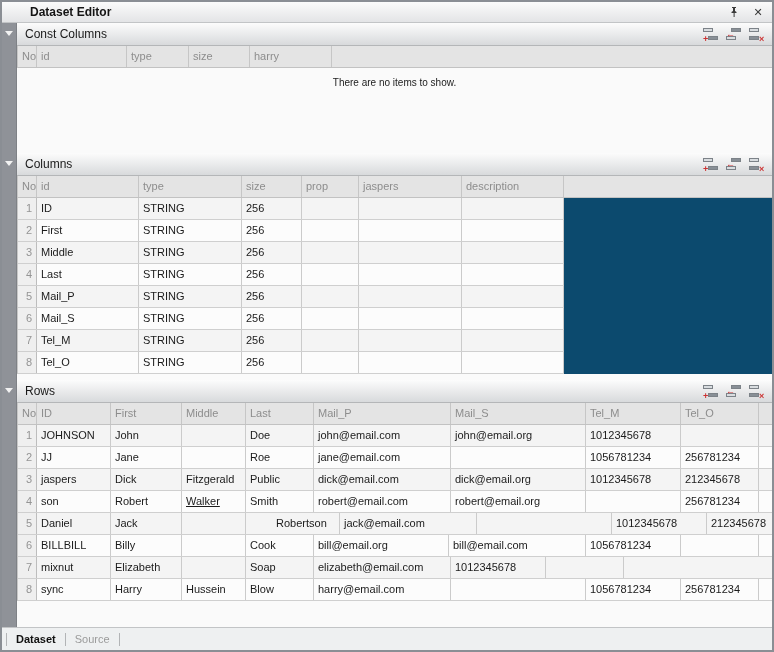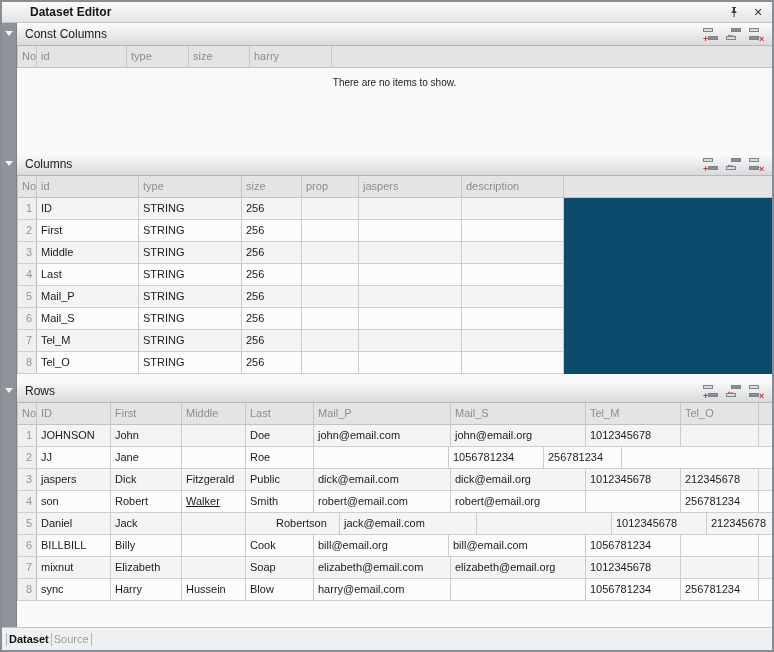--- a/index.html
+++ b/index.html
@@ -36,21 +36,21 @@
   .hfill{flex:1;border-right:none;}
   .dbody{width:fit-content;border-left:1px solid #c6c6c6;background:#fff;}
   .drow{display:flex;height:21px;line-height:20px;border-bottom:1px solid #cfcfcf;font-size:11px;color:#1b1b1b;}
   .drow:nth-child(odd){background:#f4f4f4;}
   .drow:nth-child(even){background:#fcfcfc;}
   .dcell{box-sizing:border-box;border-right:1px solid #cbcbcb;padding:0 3px 0 4px;overflow:hidden;white-space:nowrap;}
   .nocell{text-align:right;padding-right:4px;color:#949494;background:#efefef;border-right:1px solid #bdbdbd;}
   .sec-body{flex:1;background:#fafafa;}
   .empty-msg{padding-top:9px;text-align:center;font-size:10px;color:#1b1b1b;}
   
-  .footer{flex:0 0 22px;display:flex;align-items:center;gap:2px;padding:0 4px;
+  .footer{flex:0 0 22px;display:flex;align-items:center;gap:9px;padding:0 4px;
           background:#eef0f1;border-top:1px solid #c2c4c6;}
   .fsep{width:1px;height:13px;background:#b2b4b6;}
   .ftab{font-size:11px;cursor:pointer;}
   .ftab.active{color:#111;font-weight:bold;}
   .ftab.inactive{color:#9b9b9b;}
 </style>
 </head>
 <body>
 
 <div class="window">
@@ -273,20 +273,21 @@
               <div class="dcell" style="width: 135px;">john@email.org</div>
               <div class="dcell" style="width: 95px;">1012345678</div>
               <div class="dcell" style="width: 78px;"></div>
             </div>
             <div class="drow">
               <div class="dcell nocell" style="width: 19px;">2</div>
               <div class="dcell" style="width: 74px;">JJ</div>
               <div class="dcell" style="width: 71px;">Jane</div>
               <div class="dcell" style="width: 64px;"></div>
               <div class="dcell" style="width: 68px;">Roe</div>
+              <div class="dcell" style="width: 137px;">jane@email.com</div>
               <div class="dcell" style="width: 135px;"></div>
               <div class="dcell" style="width: 95px;">1056781234</div>
               <div class="dcell" style="width: 78px;">256781234</div>
             </div>
             <div class="drow">
               <div class="dcell nocell" style="width: 19px;">3</div>
               <div class="dcell" style="width: 74px;">jaspers</div>
               <div class="dcell" style="width: 71px;">Dick</div>
               <div class="dcell" style="width: 64px;">Fitzgerald</div>
               <div class="dcell" style="width: 68px;">Public</div>
@@ -328,21 +329,20 @@
               <div class="dcell" style="width: 95px;">1056781234</div>
               <div class="dcell" style="width: 78px;"></div>
             </div>
             <div class="drow">
               <div class="dcell nocell" style="width: 19px;">7</div>
               <div class="dcell" style="width: 74px;">mixnut</div>
               <div class="dcell" style="width: 71px;">Elizabeth</div>
               <div class="dcell" style="width: 64px;"></div>
               <div class="dcell" style="width: 68px;">Soap</div>
               <div class="dcell" style="width: 137px;">elizabeth@email.com</div>
-              <div class="dcell" style="width: 135px;">elizabeth@email.org</div>
               <div class="dcell" style="width: 95px;">1012345678</div>
               <div class="dcell" style="width: 78px;"></div>
             </div>
             <div class="drow">
               <div class="dcell nocell" style="width: 19px;">8</div>
               <div class="dcell" style="width: 74px;">sync</div>
               <div class="dcell" style="width: 71px;">Harry</div>
               <div class="dcell" style="width: 64px;">Hussein</div>
               <div class="dcell" style="width: 68px;">Blow</div>
               <div class="dcell" style="width: 137px;">harry@email.com</div>

